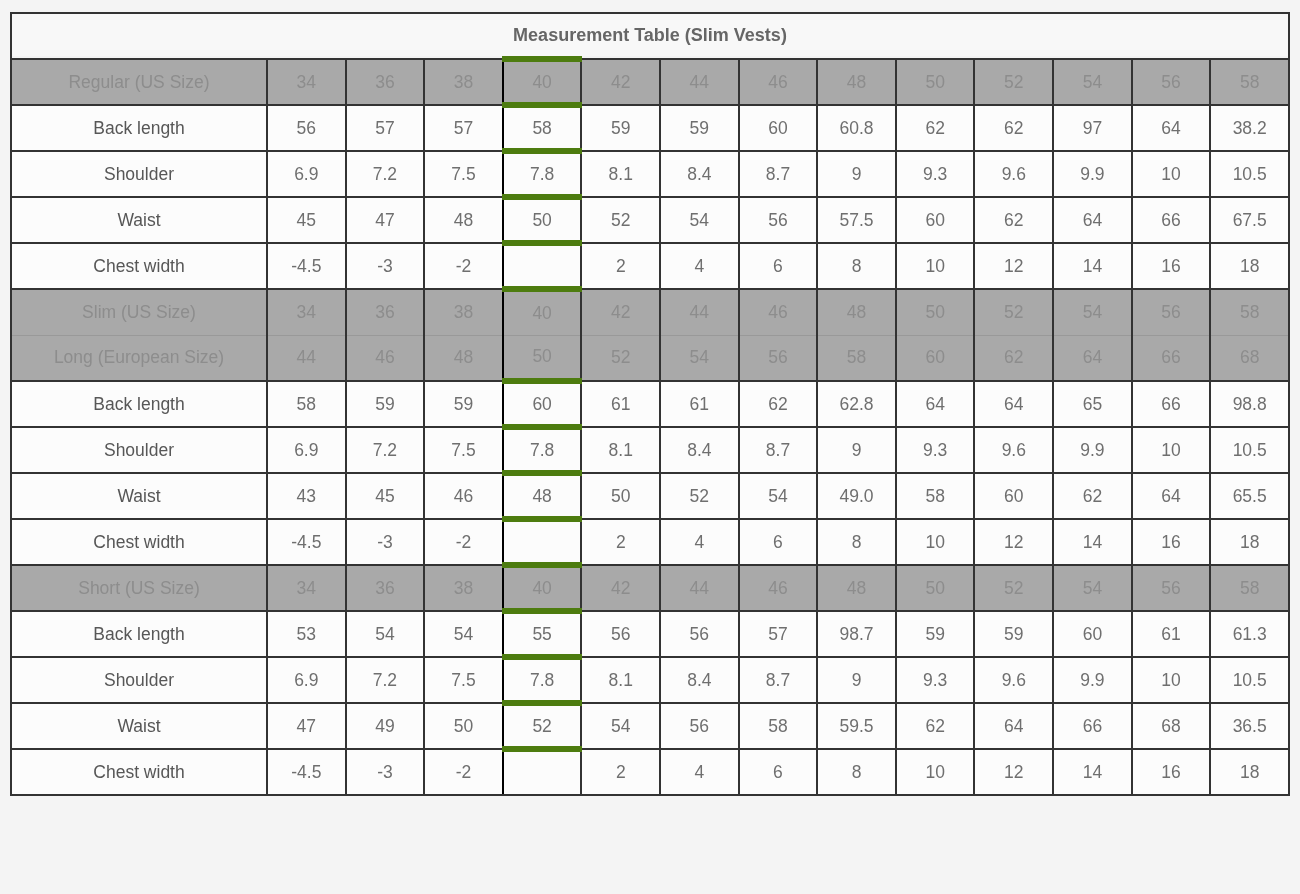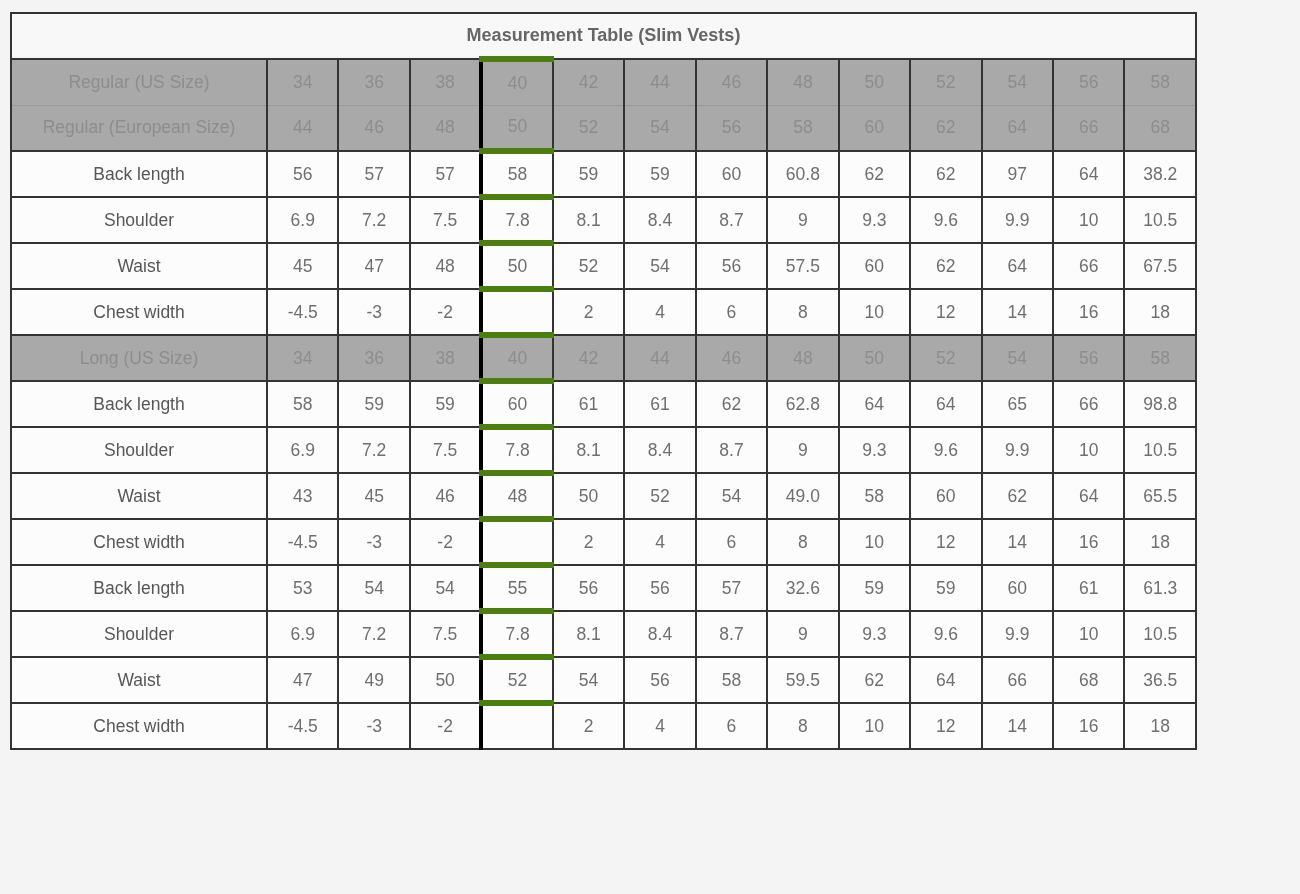--- a/index.html
+++ b/index.html
@@ -5,21 +5,21 @@
   * { box-sizing: border-box; margin: 0; padding: 0; }
   html, body {
     width: 1300px; height: 894px;
     background: #f4f4f4;
     font-family: "Liberation Sans", "DejaVu Sans", sans-serif;
     overflow: hidden;
   }
   .table-wrap {
     position: absolute;
     left: 10px; top: 12px;
-    width: 1187px;
+    width: 1280px;
   }
   table {
     width: 100%;
     border-collapse: collapse;
     table-layout: fixed;
     border: 2px solid #333333;
   }
   td {
     border: 2px solid #333333;
     height: 46px;
@@ -37,21 +37,21 @@
     font-weight: bold;
     font-size: 18px;
   }
   tr.gray td {
     background: #a9a9a9;
     color: #8d8d8d;
   }
   td.label { color: #575757; }
   tr.gray td.label { color: #8d8d8d; }
   
-  td.thin-right  { border-right: 4px solid #000000; }
+  td.thin-right  { border-right: 2px solid #000000; }
   td.thin-cell   {
     border-left: 1px solid #999999;
     border-top: 6px solid #4d7c0f;
     border-bottom: 1px solid #999999;
   }
   tr.gray-us td  { border-bottom: 1px solid #999999; }
   tr.gray-eu td  { border-top: 1px solid #999999; }
 </style>
 </head>
 <body>
@@ -86,36 +86,20 @@
           <td class="thin-cell">40</td>
           <td>42</td>
           <td>44</td>
           <td>46</td>
           <td>48</td>
           <td>50</td>
           <td>52</td>
           <td>54</td>
           <td>56</td>
           <td>58</td>
-        </tr>
-        <tr class="gray gray-eu">
-          <td class="label ">Regular (European Size)</td>
-          <td>44</td>
-          <td>46</td>
-          <td class="thin-right">48</td>
-          <td class="thin-cell">50</td>
-          <td>52</td>
-          <td>54</td>
-          <td>56</td>
-          <td>58</td>
-          <td>60</td>
-          <td>62</td>
-          <td>64</td>
-          <td>66</td>
-          <td>68</td>
         </tr>
         <tr>
           <td class="label ">Back length</td>
           <td>56</td>
           <td>57</td>
           <td class="thin-right">57</td>
           <td class="thin-cell">58</td>
           <td>59</td>
           <td>59</td>
           <td>60</td>
@@ -168,34 +152,50 @@
           <td>4</td>
           <td>6</td>
           <td>8</td>
           <td>10</td>
           <td>12</td>
           <td>14</td>
           <td>16</td>
           <td>18</td>
         </tr>
         <tr class="gray gray-us">
-          <td class="label ">Long (US Size)</td>
+          <td class="label ">Slim (US Size)</td>
           <td>34</td>
           <td>36</td>
           <td class="thin-right">38</td>
           <td class="thin-cell">40</td>
           <td>42</td>
           <td>44</td>
           <td>46</td>
           <td>48</td>
           <td>50</td>
           <td>52</td>
           <td>54</td>
           <td>56</td>
           <td>58</td>
+        </tr>
+        <tr class="gray gray-eu">
+          <td class="label ">Long (European Size)</td>
+          <td>44</td>
+          <td>46</td>
+          <td class="thin-right">48</td>
+          <td class="thin-cell">50</td>
+          <td>52</td>
+          <td>54</td>
+          <td>56</td>
+          <td>58</td>
+          <td>60</td>
+          <td>62</td>
+          <td>64</td>
+          <td>66</td>
+          <td>68</td>
         </tr>
         <tr>
           <td class="label ">Back length</td>
           <td>58</td>
           <td>59</td>
           <td class="thin-right">59</td>
           <td class="thin-cell">60</td>
           <td>61</td>
           <td>61</td>
           <td>62</td>
@@ -247,30 +247,46 @@
           <td>2</td>
           <td>4</td>
           <td>6</td>
           <td>8</td>
           <td>10</td>
           <td>12</td>
           <td>14</td>
           <td>16</td>
           <td>18</td>
         </tr>
+        <tr class="gray gray-us">
+          <td class="label ">Short (US Size)</td>
+          <td>34</td>
+          <td>36</td>
+          <td class="thin-right">38</td>
+          <td class="thin-cell">40</td>
+          <td>42</td>
+          <td>44</td>
+          <td>46</td>
+          <td>48</td>
+          <td>50</td>
+          <td>52</td>
+          <td>54</td>
+          <td>56</td>
+          <td>58</td>
+        </tr>
         <tr>
           <td class="label ">Back length</td>
           <td>53</td>
           <td>54</td>
           <td class="thin-right">54</td>
           <td class="thin-cell">55</td>
           <td>56</td>
           <td>56</td>
           <td>57</td>
-          <td>32.6</td>
+          <td>98.7</td>
           <td>59</td>
           <td>59</td>
           <td>60</td>
           <td>61</td>
           <td>61.3</td>
         </tr>
         <tr>
           <td class="label ">Shoulder</td>
           <td>6.9</td>
           <td>7.2</td>

